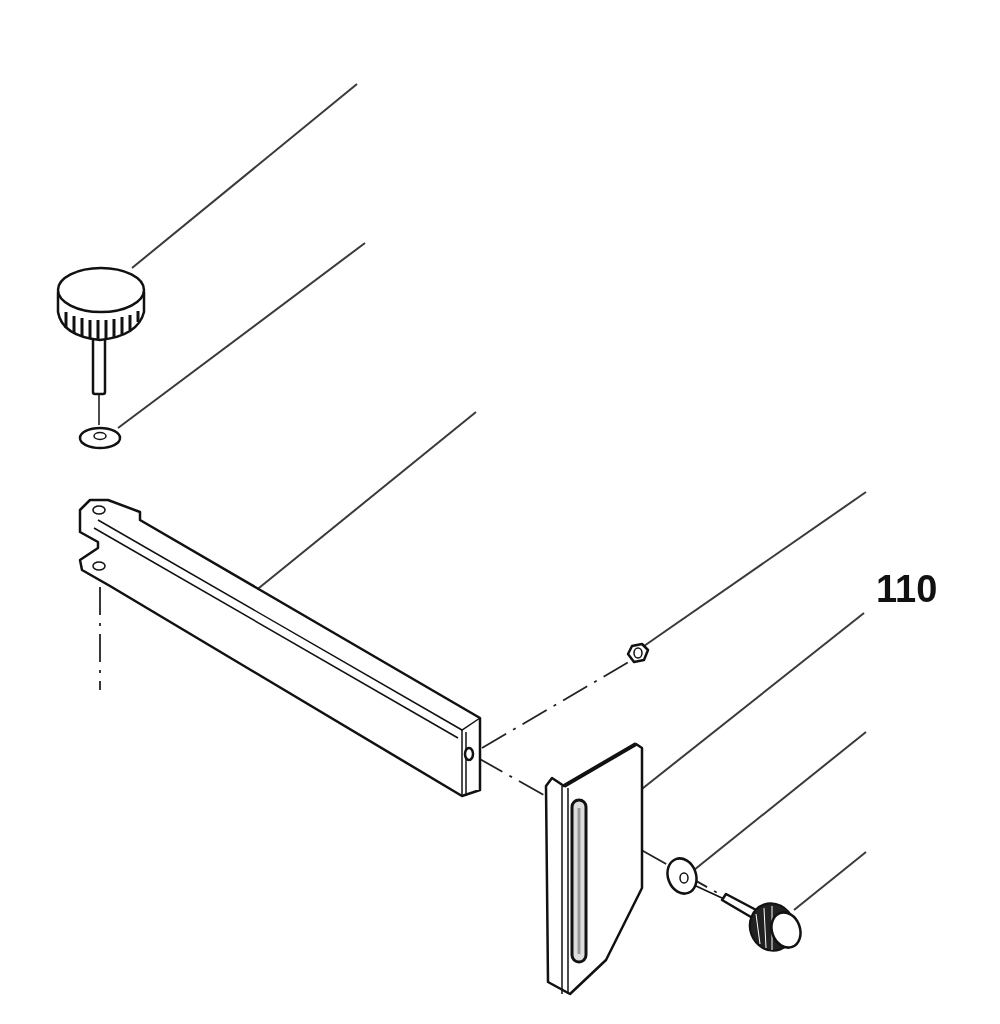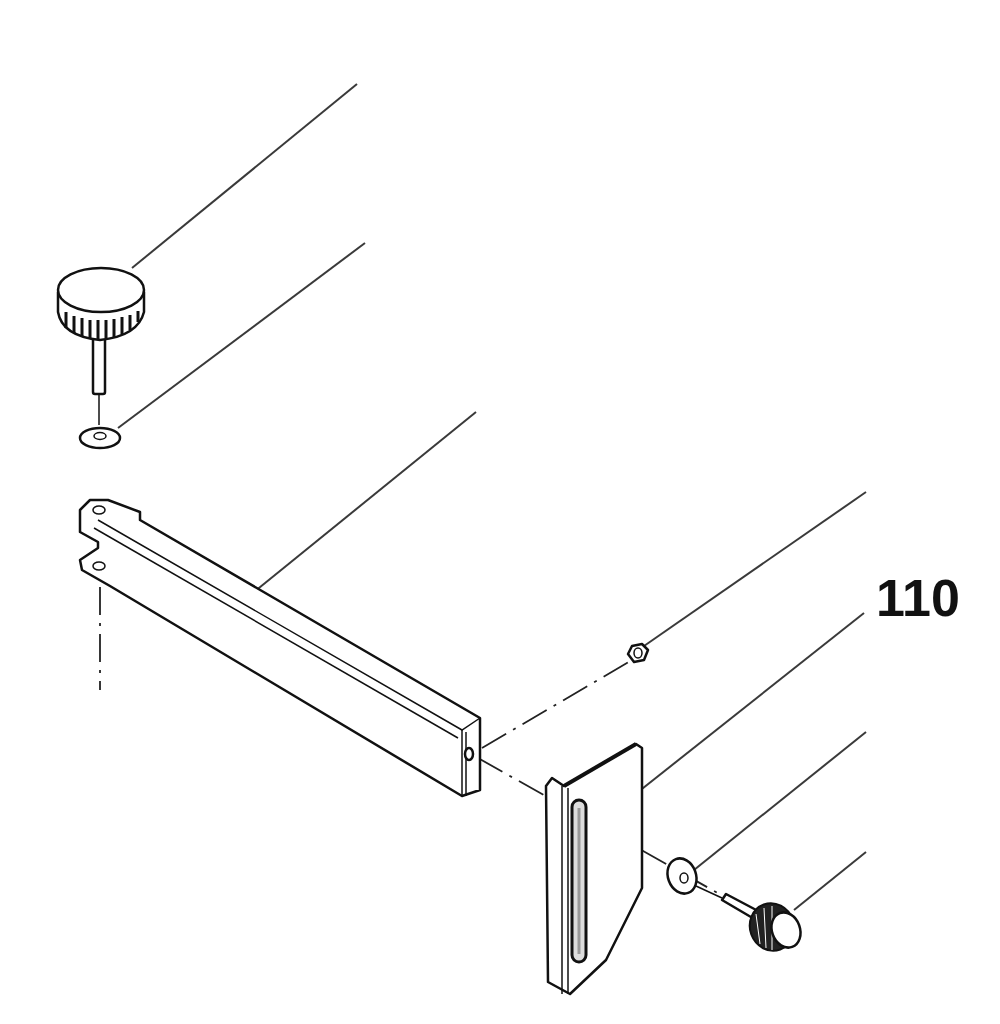--- a/index.html
+++ b/index.html
@@ -1,20 +1,20 @@
 <!DOCTYPE html>
 <html><head>
   <meta charset="utf-8">
   <style>
     html, body { margin: 0; padding: 0; background: #ffffff; }
     body { width: 1000px; height: 1024px; position: relative; overflow: hidden; font-family: "Liberation Sans", sans-serif; }
     #diagram { position: absolute; left: 0; top: 0; width: 1000px; height: 1024px; }
     .callout-label {
       position: absolute; font-family: "Liberation Sans", sans-serif;
-      font-weight: bold; font-size: 52px; color: #111111; letter-spacing: 0px;
+      font-weight: bold; font-size: 38px; color: #111111; letter-spacing: 0px;
     }
     .leader { stroke: #3a3a3a; stroke-width: 2; fill: none; }
     .ol { stroke: #111; stroke-width: 2.5; fill: #fff; stroke-linejoin: round; }
     .thin { stroke: #111; stroke-width: 1.5; fill: none; }
     .dash { stroke: #222; stroke-width: 1.8; fill: none; stroke-dasharray: 28 8 3 8; }
   </style>
 </head>
 <body>
 
 <svg id="diagram" viewBox="0 0 1000 1024" xmlns="http://www.w3.org/2000/svg">

